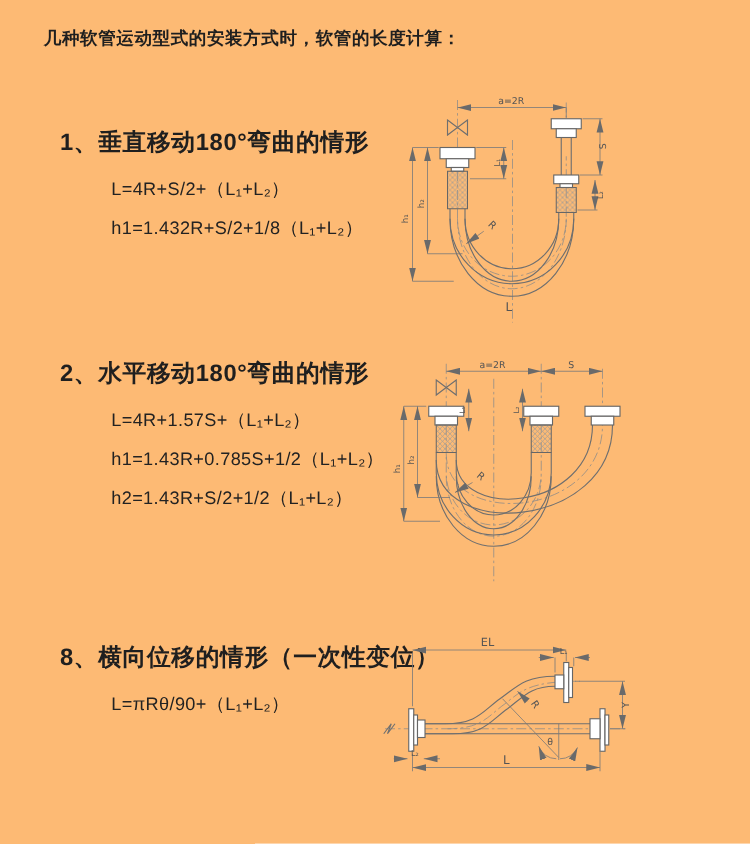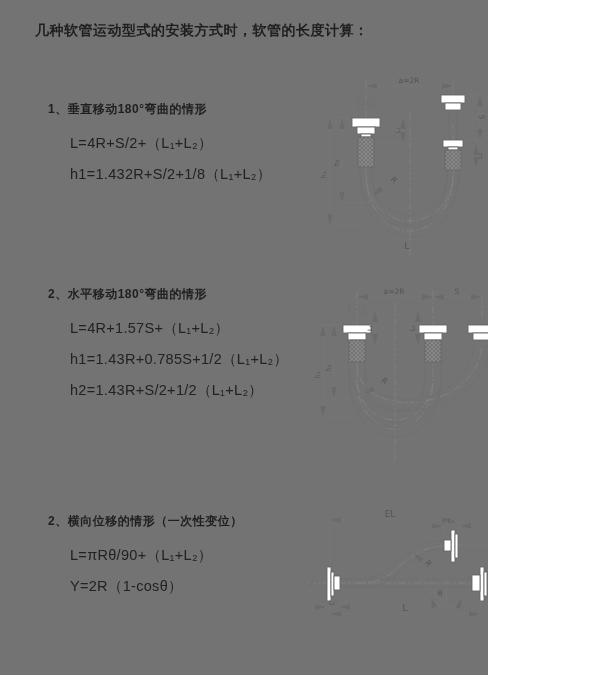--- a/index.html
+++ b/index.html
@@ -1,21 +1,21 @@
 <!DOCTYPE html>
 <html><head>
 <meta charset="utf-8">
 <style>
   html,body{margin:0;padding:0;background:#fff;}
-  .page{position:relative;width:488px;height:675px;background:#737373;overflow:hidden;
+  .page{position:relative;width:600px;height:675px;background:#fdba74;overflow:hidden;
         font-family:"Liberation Sans","DejaVu Sans",sans-serif;color:#2a2a2a;}
   .title{position:absolute;left:35px;top:22px;font-size:14px;font-weight:700;color:#1f1f1f;letter-spacing:.5px;}
   .section{position:absolute;left:48px;}
-  .sec-heading{font-size:12px;font-weight:700;color:#1f1f1f;letter-spacing:.5px;margin:0 0 10px 0;}
-  .formula{font-size:14.5px;font-weight:400;color:#222;line-height:31px;margin-left:22px;letter-spacing:.3px;}
+  .sec-heading{font-size:19px;font-weight:700;color:#1f1f1f;letter-spacing:.5px;margin:0 0 10px 0;}
+  .formula{font-size:14.5px;font-weight:400;color:#222;line-height:31px;margin-left:41px;letter-spacing:.3px;}
   #sec1{top:101px;}
   #sec2{top:286px;}
   #sec3{top:513px;}
   svg.diag{position:absolute;}
   svg .ln{stroke:#6f6f6f;stroke-width:.9;fill:none;}
   svg .cl{stroke:#8a8a8a;stroke-width:.6;fill:none;stroke-dasharray:8 2.5 2 2.5;}
   svg .dim{stroke:#7a7a7a;stroke-width:.65;fill:none;}
   svg .fit{stroke:#666;stroke-width:.9;fill:#fff;}
   svg .braid{stroke:#666;stroke-width:.8;}
   svg text{fill:#555;font-family:"DejaVu Sans",sans-serif;}
@@ -34,23 +34,22 @@
   </div>
 
   <div class="section" id="sec2">
     <div class="sec-heading">2、水平移动180°弯曲的情形</div>
     <div class="formula">L=4R+1.57S+（L₁+L₂）</div>
     <div class="formula">h1=1.43R+0.785S+1/2（L₁+L₂）</div>
     <div class="formula">h2=1.43R+S/2+1/2（L₁+L₂）</div>
   </div>
 
   <div class="section" id="sec3">
-    <div class="sec-heading">2、横向位移的情形（一次性变位）</div>
+    <div class="sec-heading">8、横向位移的情形（一次性变位）</div>
     <div class="formula">L=πRθ/90+（L₁+L₂）</div>
-    <div class="formula">Y=2R（1-cosθ）</div>
   </div>
 
   <svg class="diag" style="left:310px;top:70px" width="285" height="195" viewBox="0 0 285 195">
     <defs>
       <marker id="a1" viewBox="0 0 12 6" refX="12" refY="3" markerWidth="11" markerHeight="6" markerUnits="userSpaceOnUse" orient="auto-start-reverse">
         <path d="M0,0 L12,3 L0,6 Z" fill="#6a6a6a"></path>
       </marker>
       <pattern id="h1p" width="4" height="4" patternUnits="userSpaceOnUse">
         <path d="M0,0 L4,4 M4,0 L0,4" stroke="#9a9a9a" stroke-width="0.55"></path>
       </pattern>

